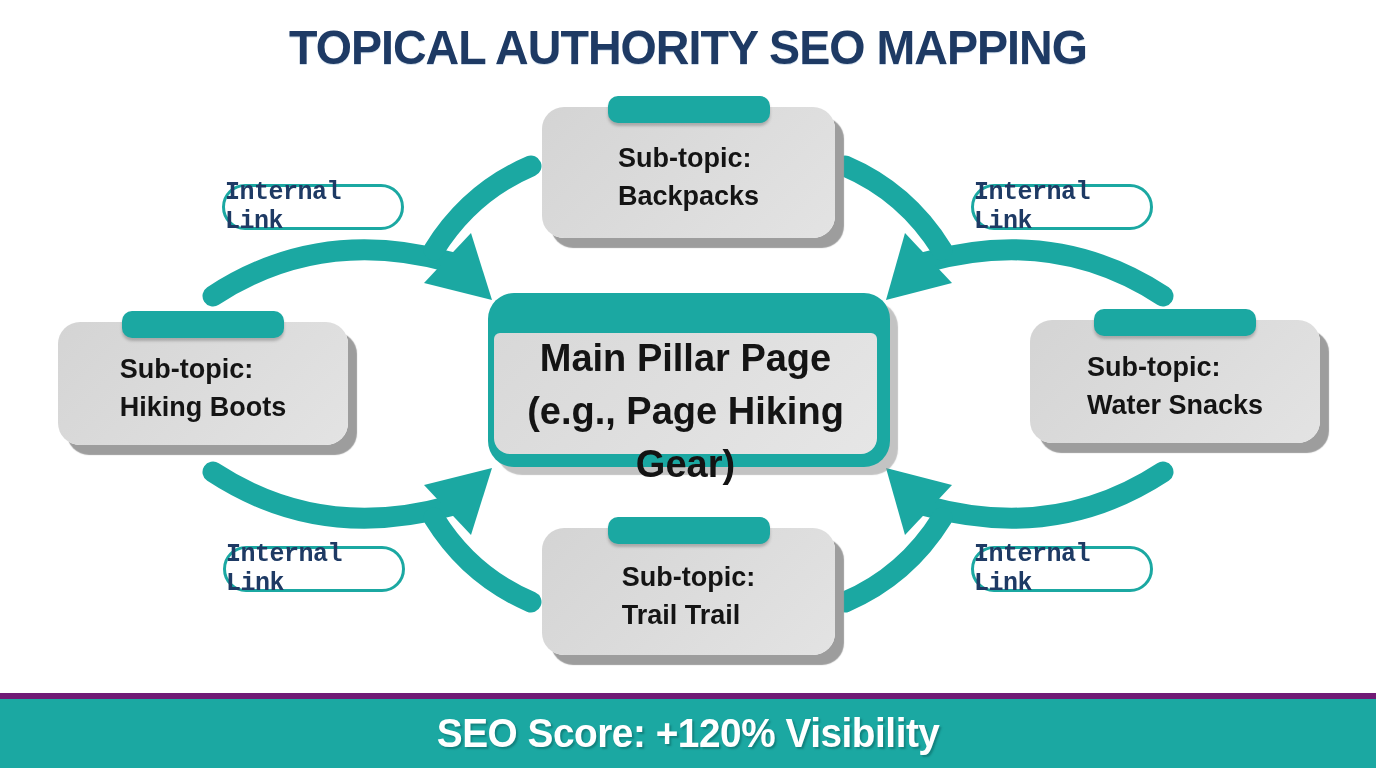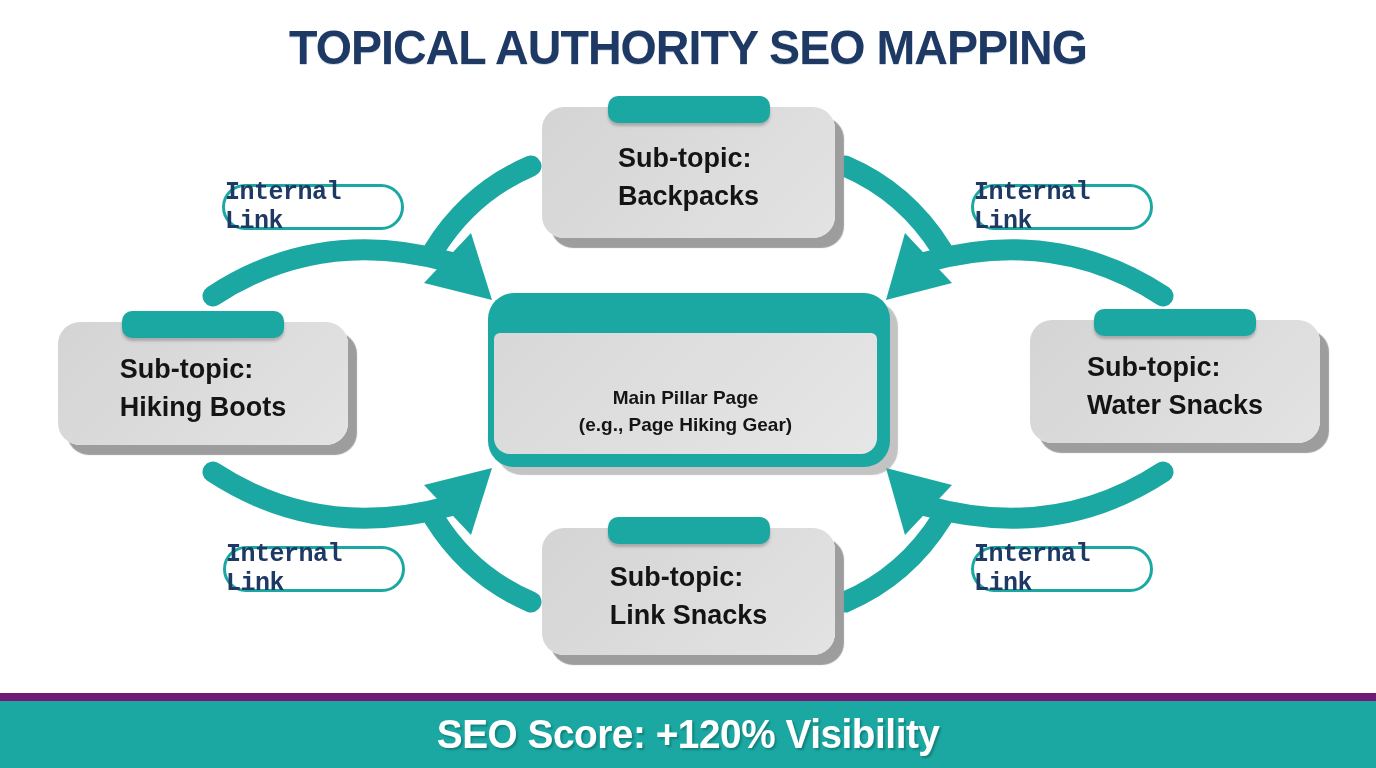--- a/index.html
+++ b/index.html
@@ -75,21 +75,21 @@
     padding:40px 13px 13px 6px;
   }
   .pillar-inner{
     width:100%;height:100%;
     background:linear-gradient(135deg,#d8d8d8,#e6e6e6);
     border-radius:6px 6px 16px 16px;
     display:flex;align-items:center;justify-content:center;text-align:center;
   }
   .pillar-inner .label{
     font-weight:bold;color:var(--ink);
-    font-size:19px;line-height:1.4;margin-top:36px;
+    font-size:38px;line-height:1.4;margin-top:36px;
   }
 
   
   .pill{
     position:absolute;width:182px;height:46px;
     background:var(--white);
     border:3px solid var(--teal);
     border-radius:24px;
     display:flex;align-items:center;justify-content:center;
     font-weight:bold;font-size:25px;color:var(--navy);
@@ -101,21 +101,21 @@
   .pill-tr{left:971px;top:184px;}
   .pill-bl{left:223px;top:546px;}
   .pill-br{left:971px;top:546px;}
 
   
   .footer{
     position:absolute;left:0;top:693px;width:1376px;height:75px;
     background:var(--teal);
     display:flex;align-items:center;justify-content:center;
     z-index:4;
-    border-top:8px solid #701a75;
+    border-top:6px solid #701a75;
   }
   .footer .footer-text{
     color:var(--white);font-weight:bold;font-size:40px;
     letter-spacing:-0.5px;
     transform:scaleX(0.97);
     text-shadow:2px 2px 2px rgba(0,60,60,0.35);
   }
 </style>
 </head>
 <body>
@@ -168,21 +168,21 @@
     <div class="label">
       <div>Sub-topic:</div>
       <div>Water Snacks</div>
     </div>
   </div>
 
   <div class="node node-trail">
     <span class="tab"></span>
     <div class="label">
       <div>Sub-topic:</div>
-      <div>Link Snacks</div>
+      <div>Trail Trail</div>
     </div>
   </div>
 
   <div class="pillar">
     <div class="pillar-inner">
       <div class="label">
         <div>Main Pillar Page</div>
         <div>(e.g., Page Hiking Gear)</div>
       </div>
     </div>

